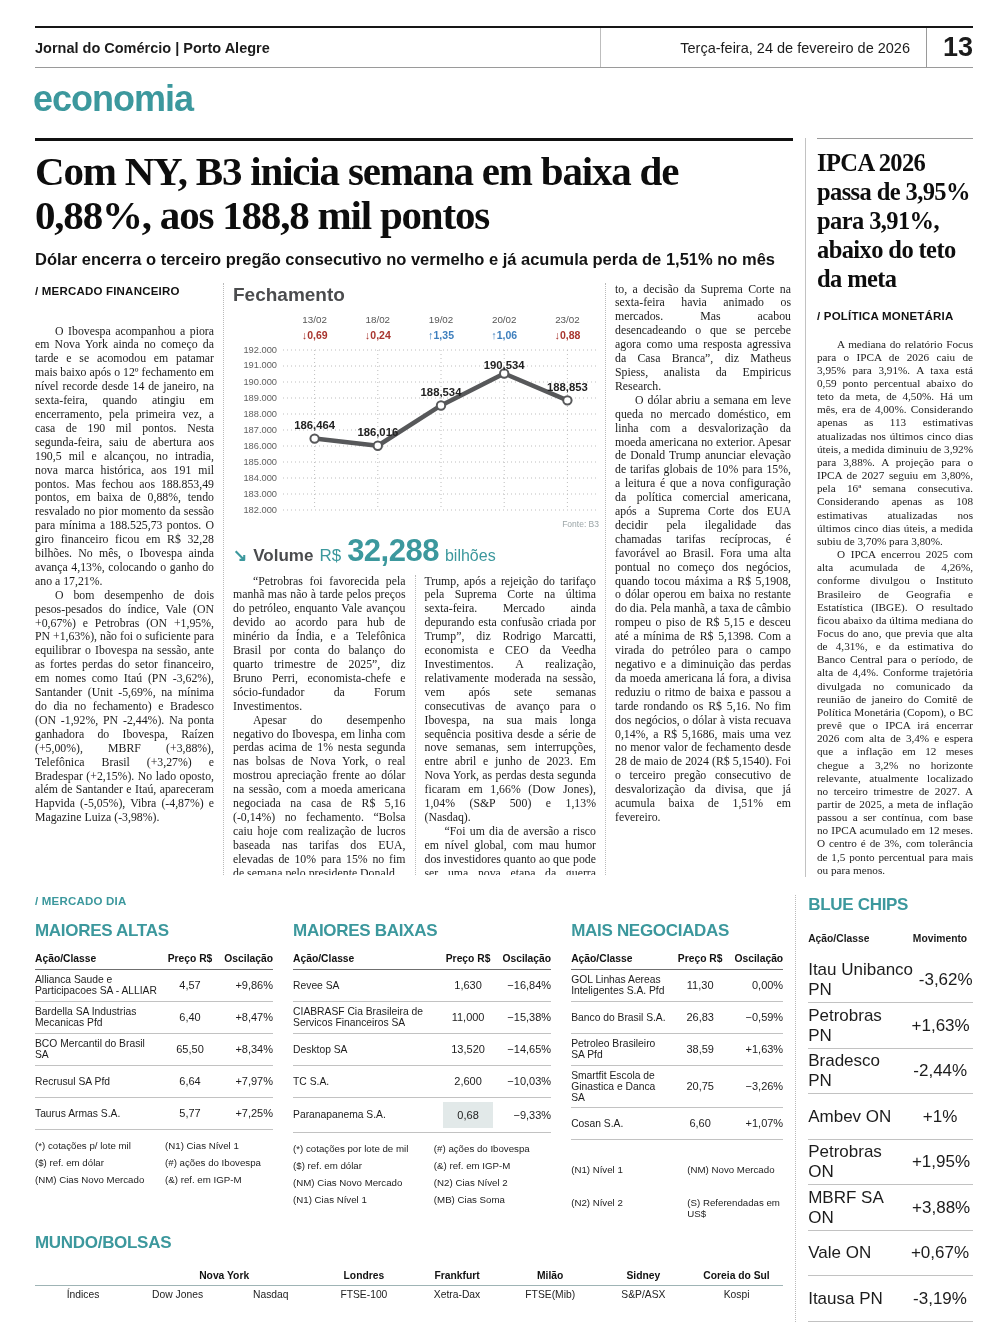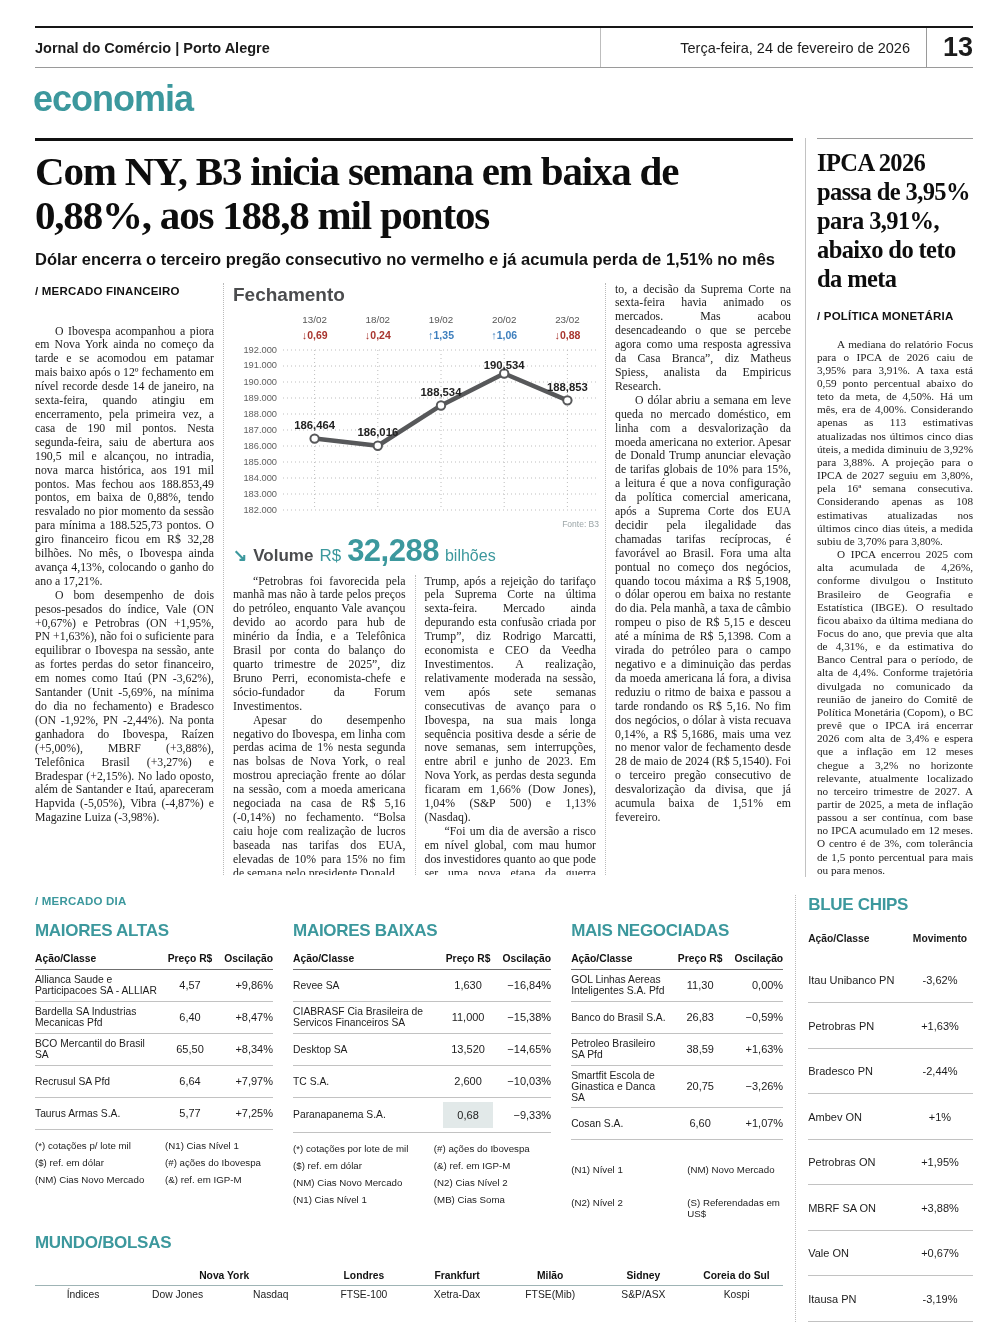--- a/index.html
+++ b/index.html
@@ -92,21 +92,21 @@
   .c-osc { width:58px; text-align:right; }
   .trow { display:flex; align-items:center; min-height:32px; border-bottom:1px solid #c2c2c2; font-size:10.3px; padding:4px 0; }
   .trow .c-price, .trow .c-osc { font-size:11px; }
   .c-price.hl { background:#e2e9e9; padding:7px 0; }
   .notes { margin-top:10px; display:grid; grid-template-columns:1.15fr 1fr; gap:6px 6px; font-size:9.7px; color:#222; }
   .tbl-c .notes { gap:22px 6px; margin-top:24px; }
 
   
   .bc-head { display:flex; justify-content:space-between; font-size:10.3px; font-weight:700; padding:6px 0 14px; }
   .bc-mov { width:66px; text-align:center; }
-  .bc-row { display:flex; justify-content:space-between; align-items:center; height:45.5px; border-bottom:1px solid #c2c2c2; font-size:11px; }
+  .bc-row { display:flex; justify-content:space-between; align-items:center; height:45.5px; border-bottom:1px solid #c2c2c2; font-size:17px; }
 
   
   .mundo { margin-top:14px; }
   .mb { width:100%; border-collapse:collapse; font-size:10.3px; table-layout:fixed; }
   .mb col.lblcol { width:96px; }
   .mb td { text-align:center; padding:3px 0; color:#222; }
   .mb tr.region td { font-weight:700; color:#111; border-bottom:1px solid #9fb4b5; padding:5px 0 4px; }
 </style>
 </head>
 <body>

